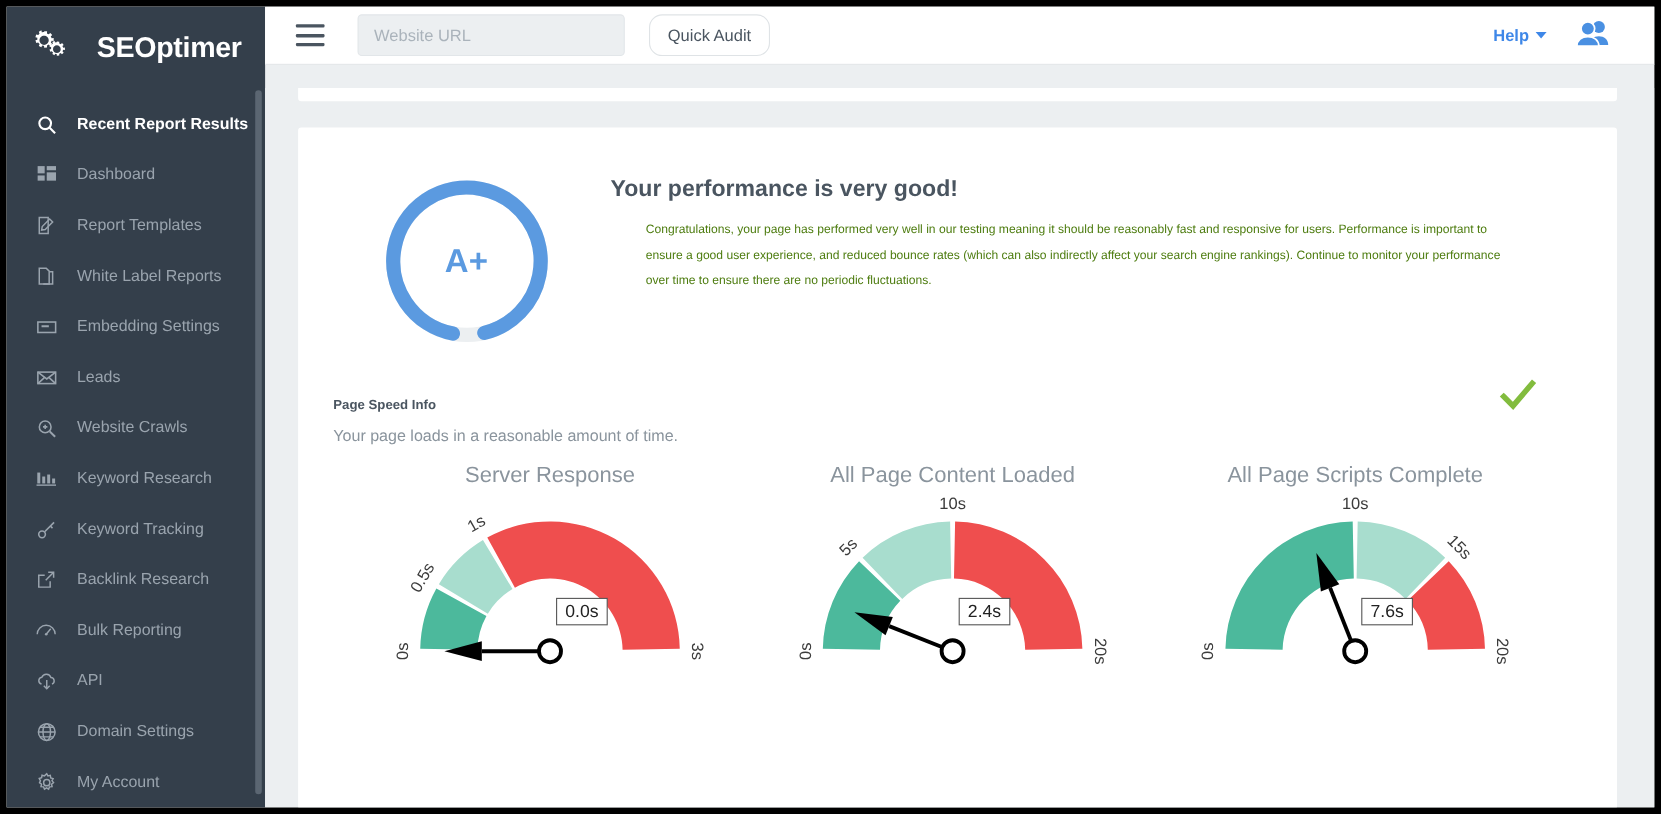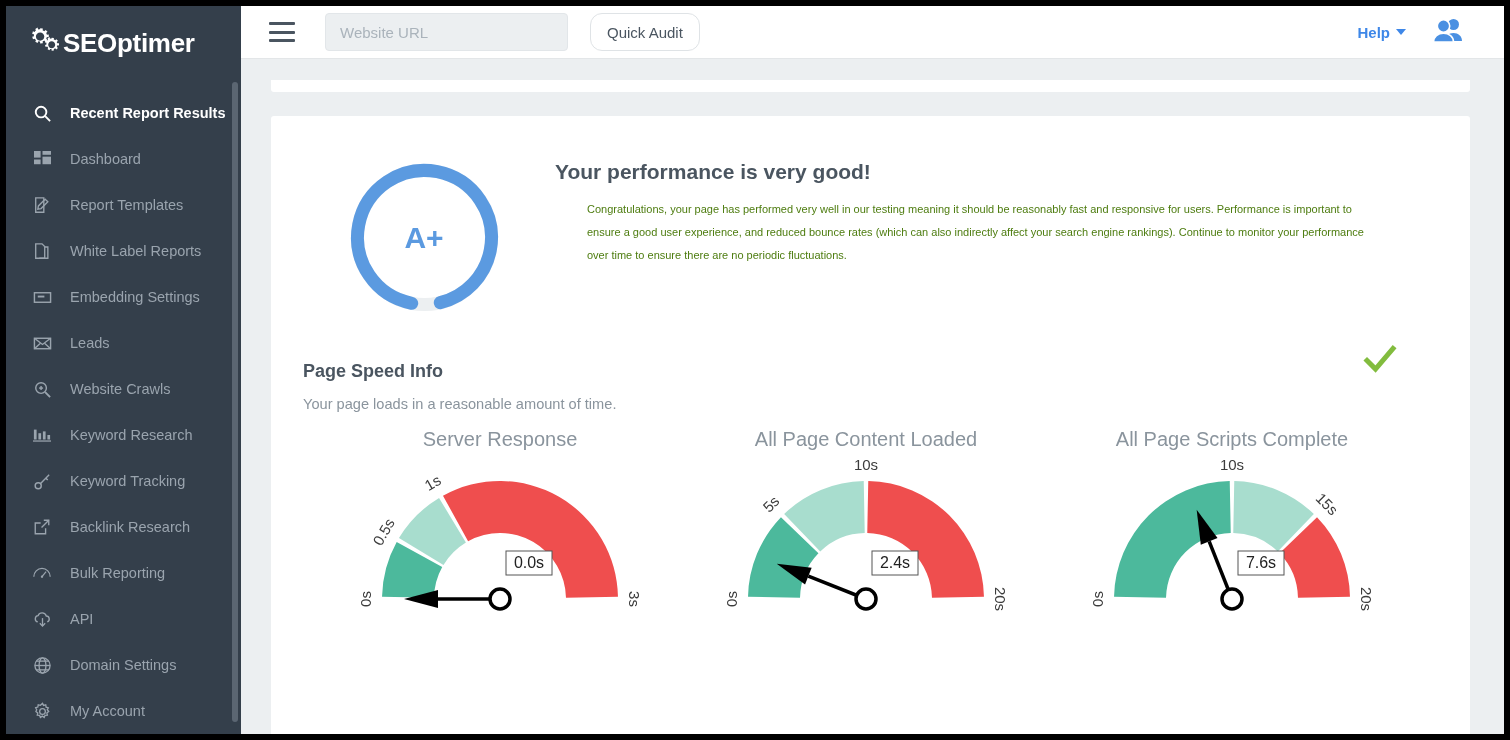--- a/index.html
+++ b/index.html
@@ -21,21 +21,21 @@
   #sidebar {
     position: absolute; left: 0; top: 0;
     width: 235px; height: 728px;
     background: #343f4b;
     overflow: hidden;
   }
   #logo-row {
     height: 74px;
     display: flex; align-items: center;
     padding-left: 22px;
-    gap: 1px;
+    gap: 26px;
   }
   #logo-text {
     color: #ffffff;
     font-size: 26px;
     font-weight: bold;
     letter-spacing: -0.3px;
   }
   #nav { padding-top: 10px; }
   .nav-item {
     display: flex; align-items: center;
@@ -174,21 +174,21 @@
   #score-heading {
     font-size: 21px; font-weight: bold; color: #4a5560;
     margin-bottom: 14px;
   }
   #score-desc {
     font-size: 11px; line-height: 23px; color: #4d7c0f; margin-left: 32px;
   }
 
   
   #ps-block { position: relative; padding: 46px 0 0 32px; }
-  #ps-title { font-size: 18px; font-weight: bold; color: #4a5560; }
+  #ps-title { font-size: 12px; font-weight: bold; color: #4a5560; }
   #ps-sub { font-size: 14.6px; color: #8a949d; margin-top: 14px; }
   #ps-check {
     position: absolute; right: 72px; top: 26px;
     width: 36px; height: 36px;
   }
 
   #gauges {
     display: flex;
     padding-left: 14px;
     margin-top: 16px;

